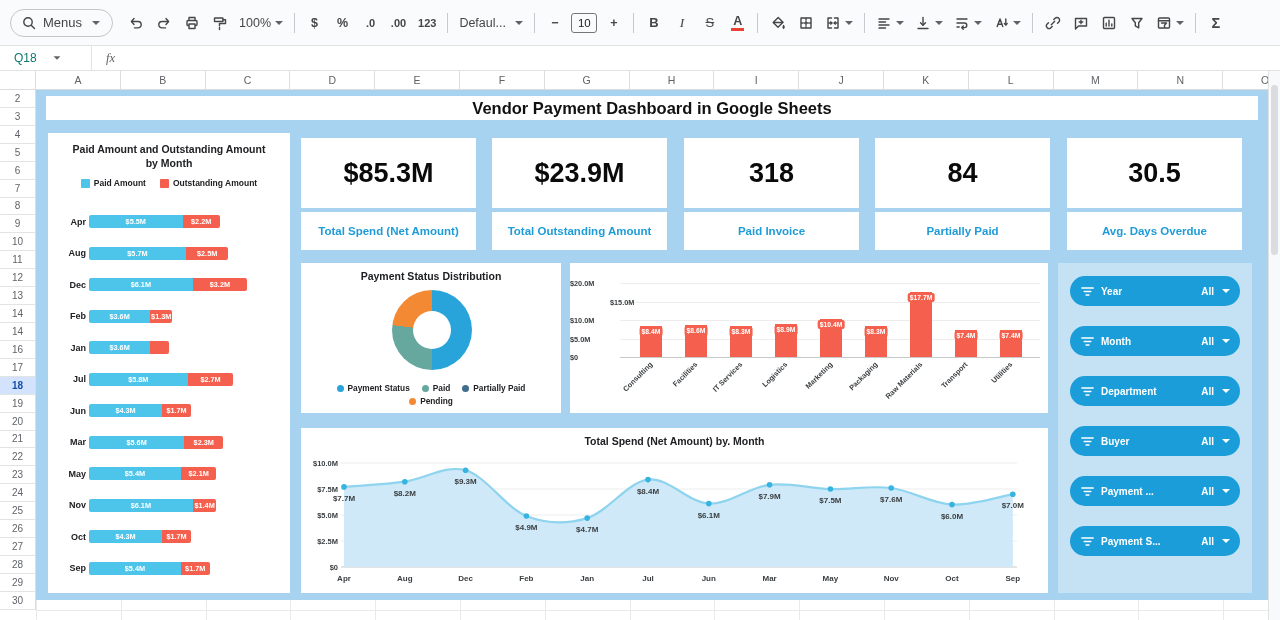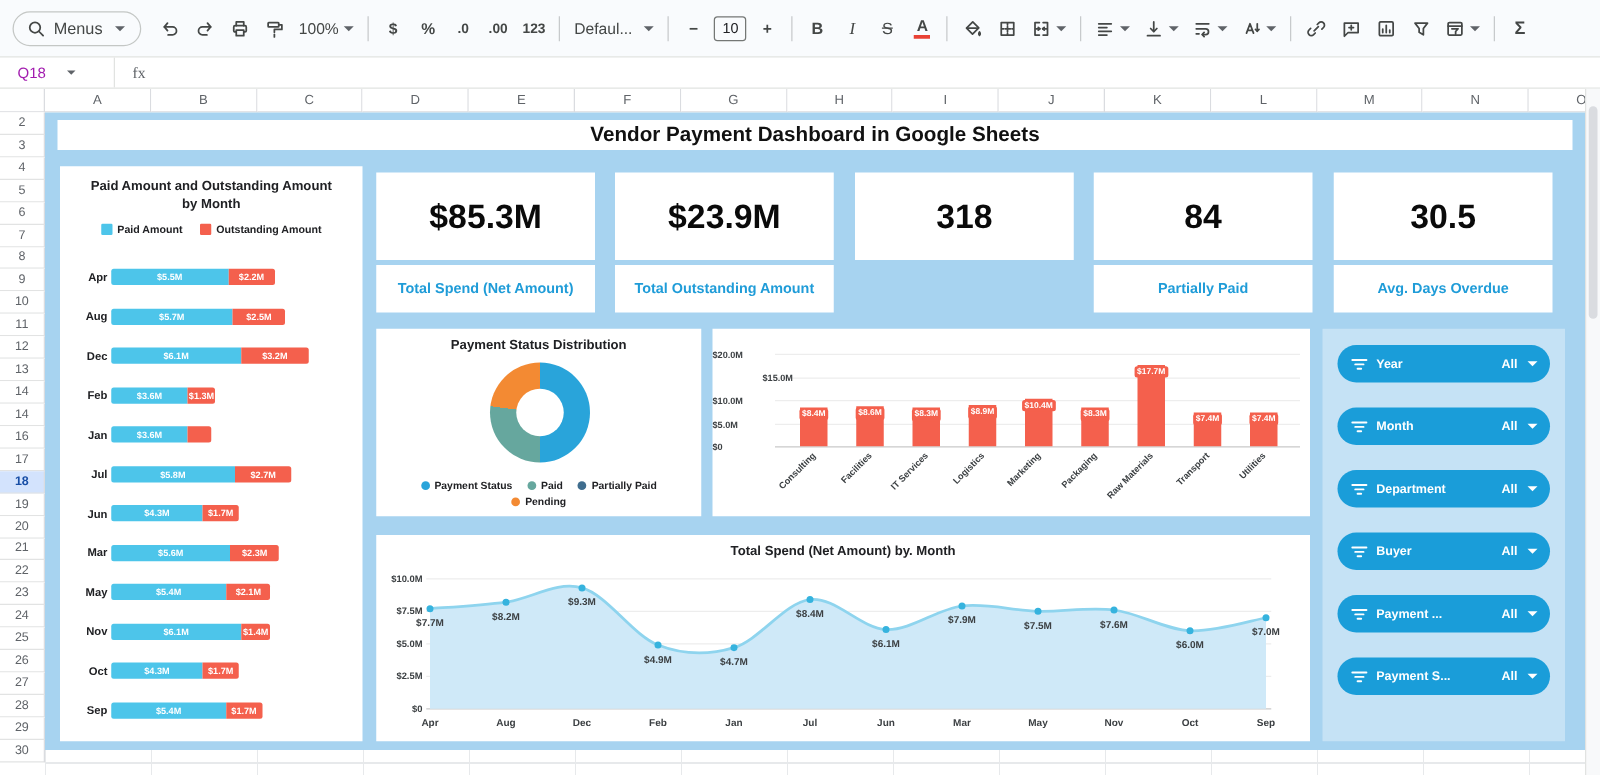--- a/index.html
+++ b/index.html
@@ -29,23 +29,23 @@
   .sigma { font-size:14.5px; font-weight:600; }
   .tc { display:flex; flex-direction:column; align-items:center; line-height:12px; font-weight:600; font-size:12.5px; }
   .color-bar { width:13px; height:3px; background:#e94235; margin-top:1px; }
   .font-dd { width:74px; justify-content:space-between; }
   .ico { display:flex; align-items:center; }
 
   
   .formula-bar { position:absolute; top:45px; left:0; width:1280px; height:26px; background:#fff;
                  border-top:1px solid #e1e3e1; border-bottom:1px solid #e1e3e1; display:flex; align-items:center; }
   .name-box { width:92px; height:100%; display:flex; align-items:center; padding-left:14px;
-              font-size:12px; color:#a21caf; border-right:1px solid #e1e3e1; }
+              font-size:12px; color:#0f766e; border-right:1px solid #e1e3e1; }
   .name-box .caret { margin-left:16px; transform:scale(.85); }
-  .fx { font-family:"Liberation Serif","DejaVu Serif",serif; color:#5f6368;
+  .fx { font-style:italic; font-family:"Liberation Serif","DejaVu Serif",serif; color:#5f6368;
         font-size:12.5px; margin:0 14px 0 14px; }
   .formula-input { flex:1; height:100%; }
 
   
   .col-headers { position:absolute; top:71px; left:0; width:1268px; height:19px; display:flex; overflow:hidden; }
   .corner { flex:0 0 36px; background:#fff; border-right:1px solid #dadce0; border-bottom:1px solid #dadce0; }
   .col-cells { display:flex; flex:1; overflow:hidden; }
   .col-h { flex:0 0 84.8px; width:84.8px; border-right:1px solid #dadce0; border-bottom:1px solid #dadce0;
            font-size:10.5px; color:#5f6368; display:flex; align-items:center; justify-content:center; background:#fff; }
   .row-headers { position:absolute; top:90px; left:0; width:36px; }
@@ -643,20 +643,21 @@
     <div class="kpi" style="left: 265px;">
           <div class="kpi-num">$85.3M</div>
           <div class="kpi-label">Total Spend (Net Amount)</div>
         </div>
         <div class="kpi" style="left: 456px; border-radius: 19px;">
           <div class="kpi-num">$23.9M</div>
           <div class="kpi-label">Total Outstanding Amount</div>
         </div>
         <div class="kpi" style="left: 648px;">
           <div class="kpi-num">318</div>
+          <div class="kpi-label">Paid Invoice</div>
         </div>
         <div class="kpi" style="left: 839px;">
           <div class="kpi-num">84</div>
           <div class="kpi-label">Partially Paid</div>
         </div>
         <div class="kpi" style="left: 1031px;">
           <div class="kpi-num">30.5</div>
           <div class="kpi-label">Avg. Days Overdue</div>
         </div>
       </div>

